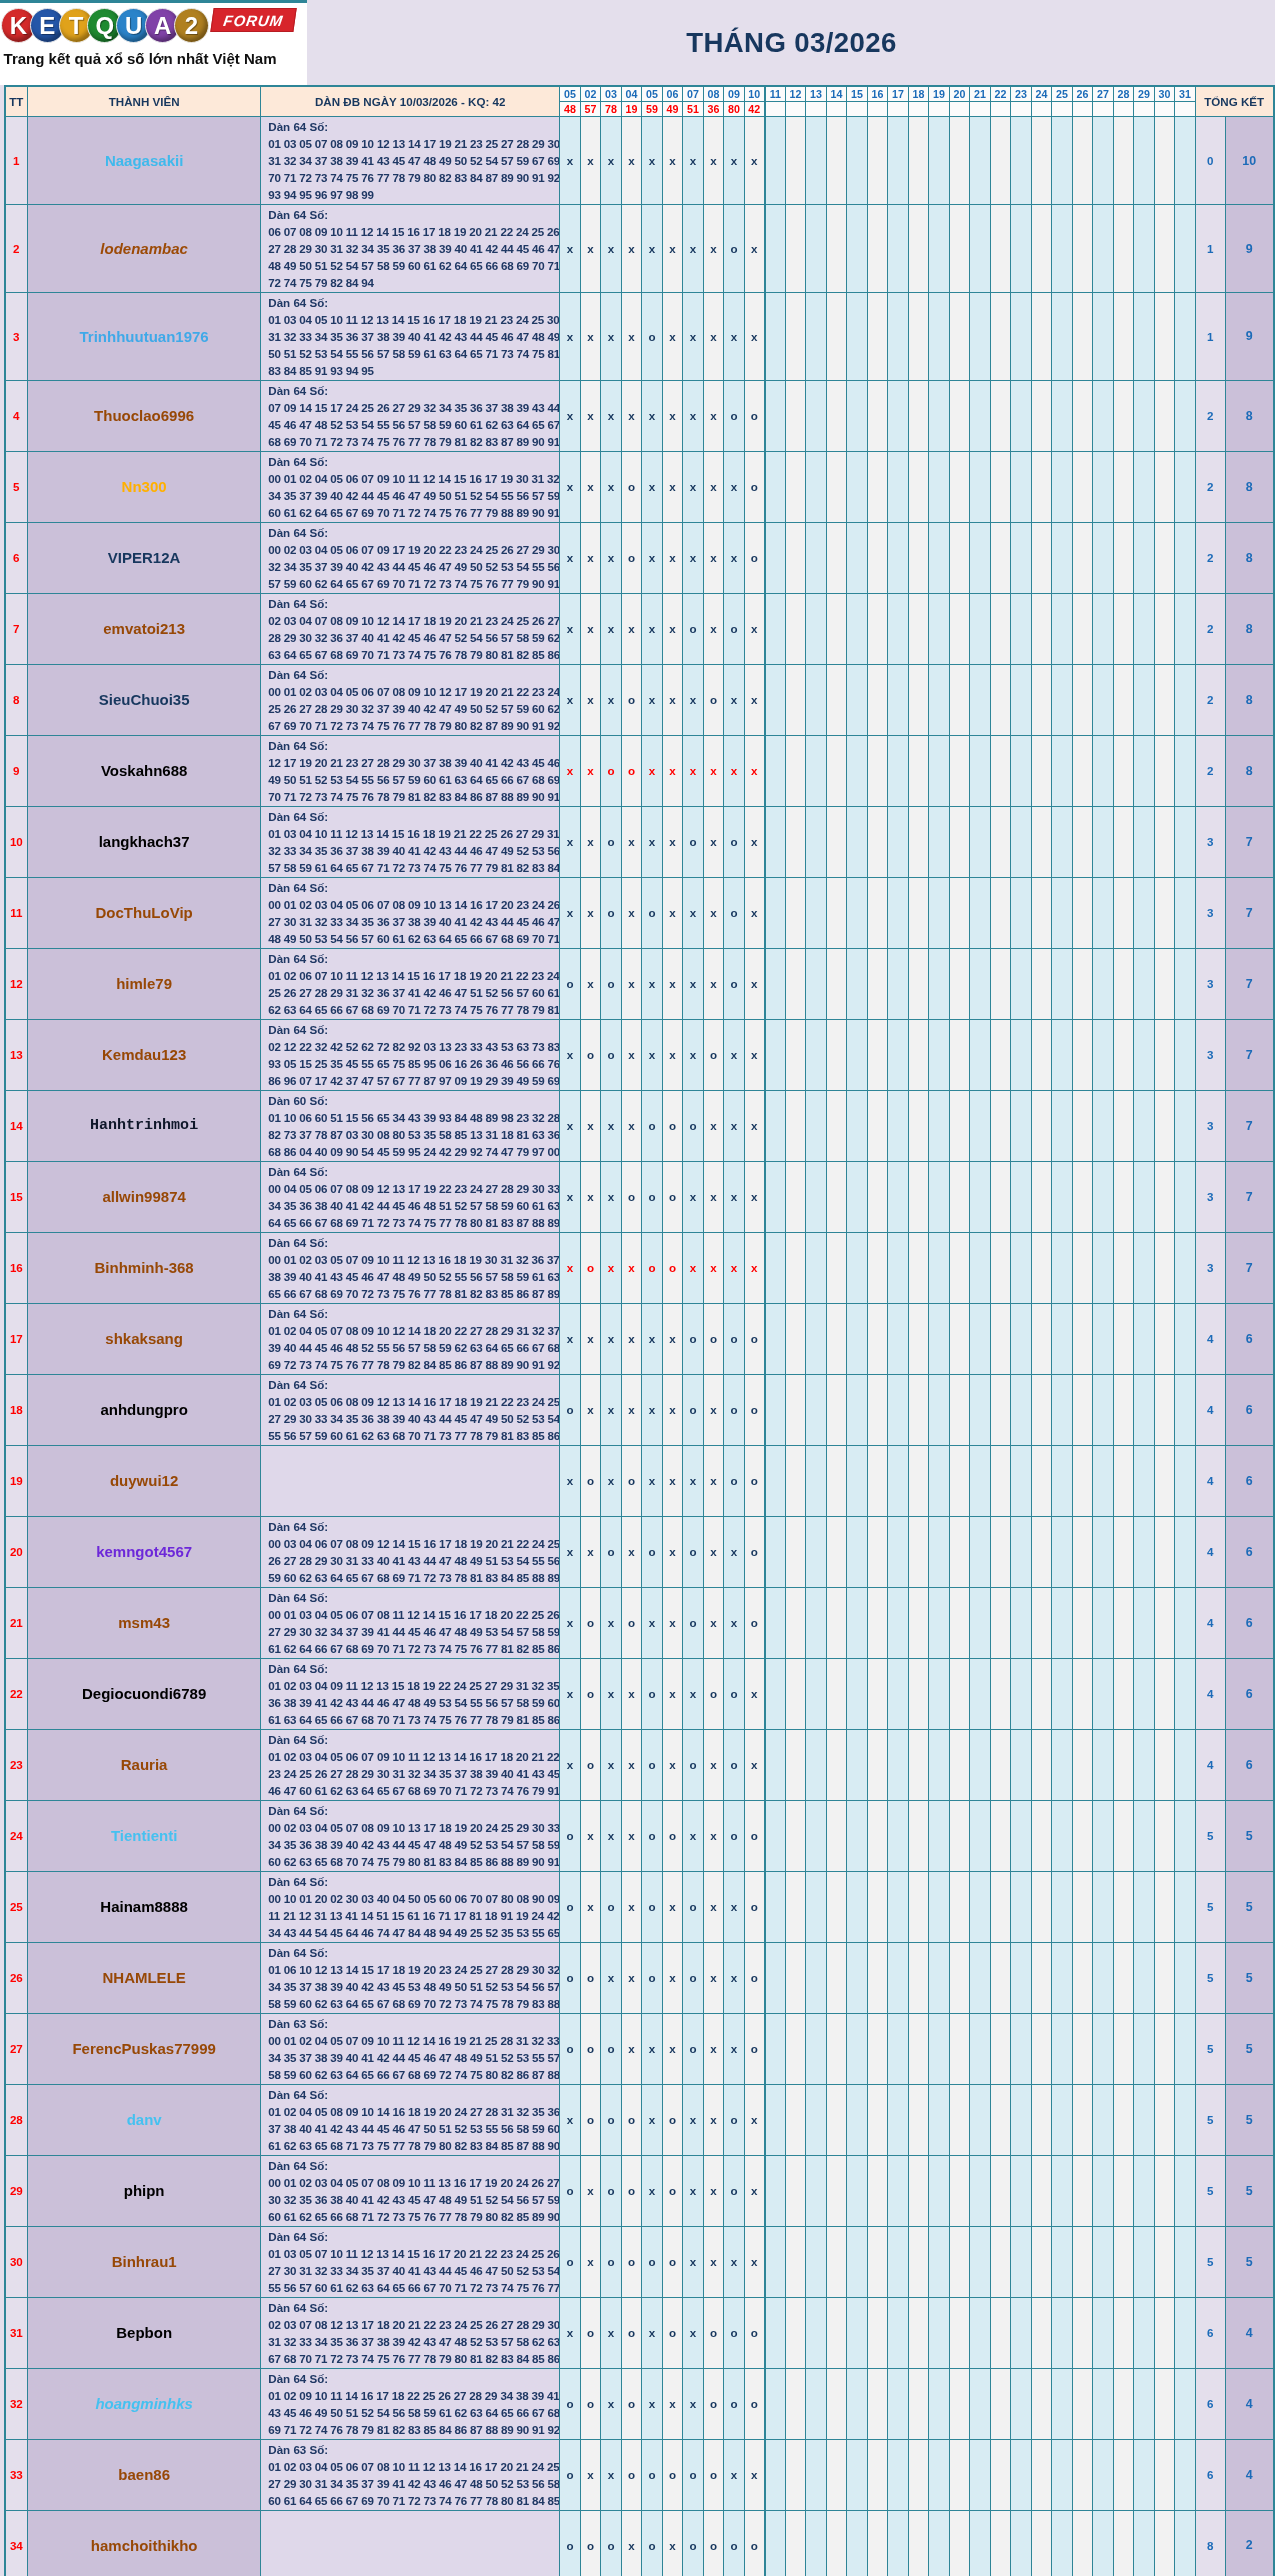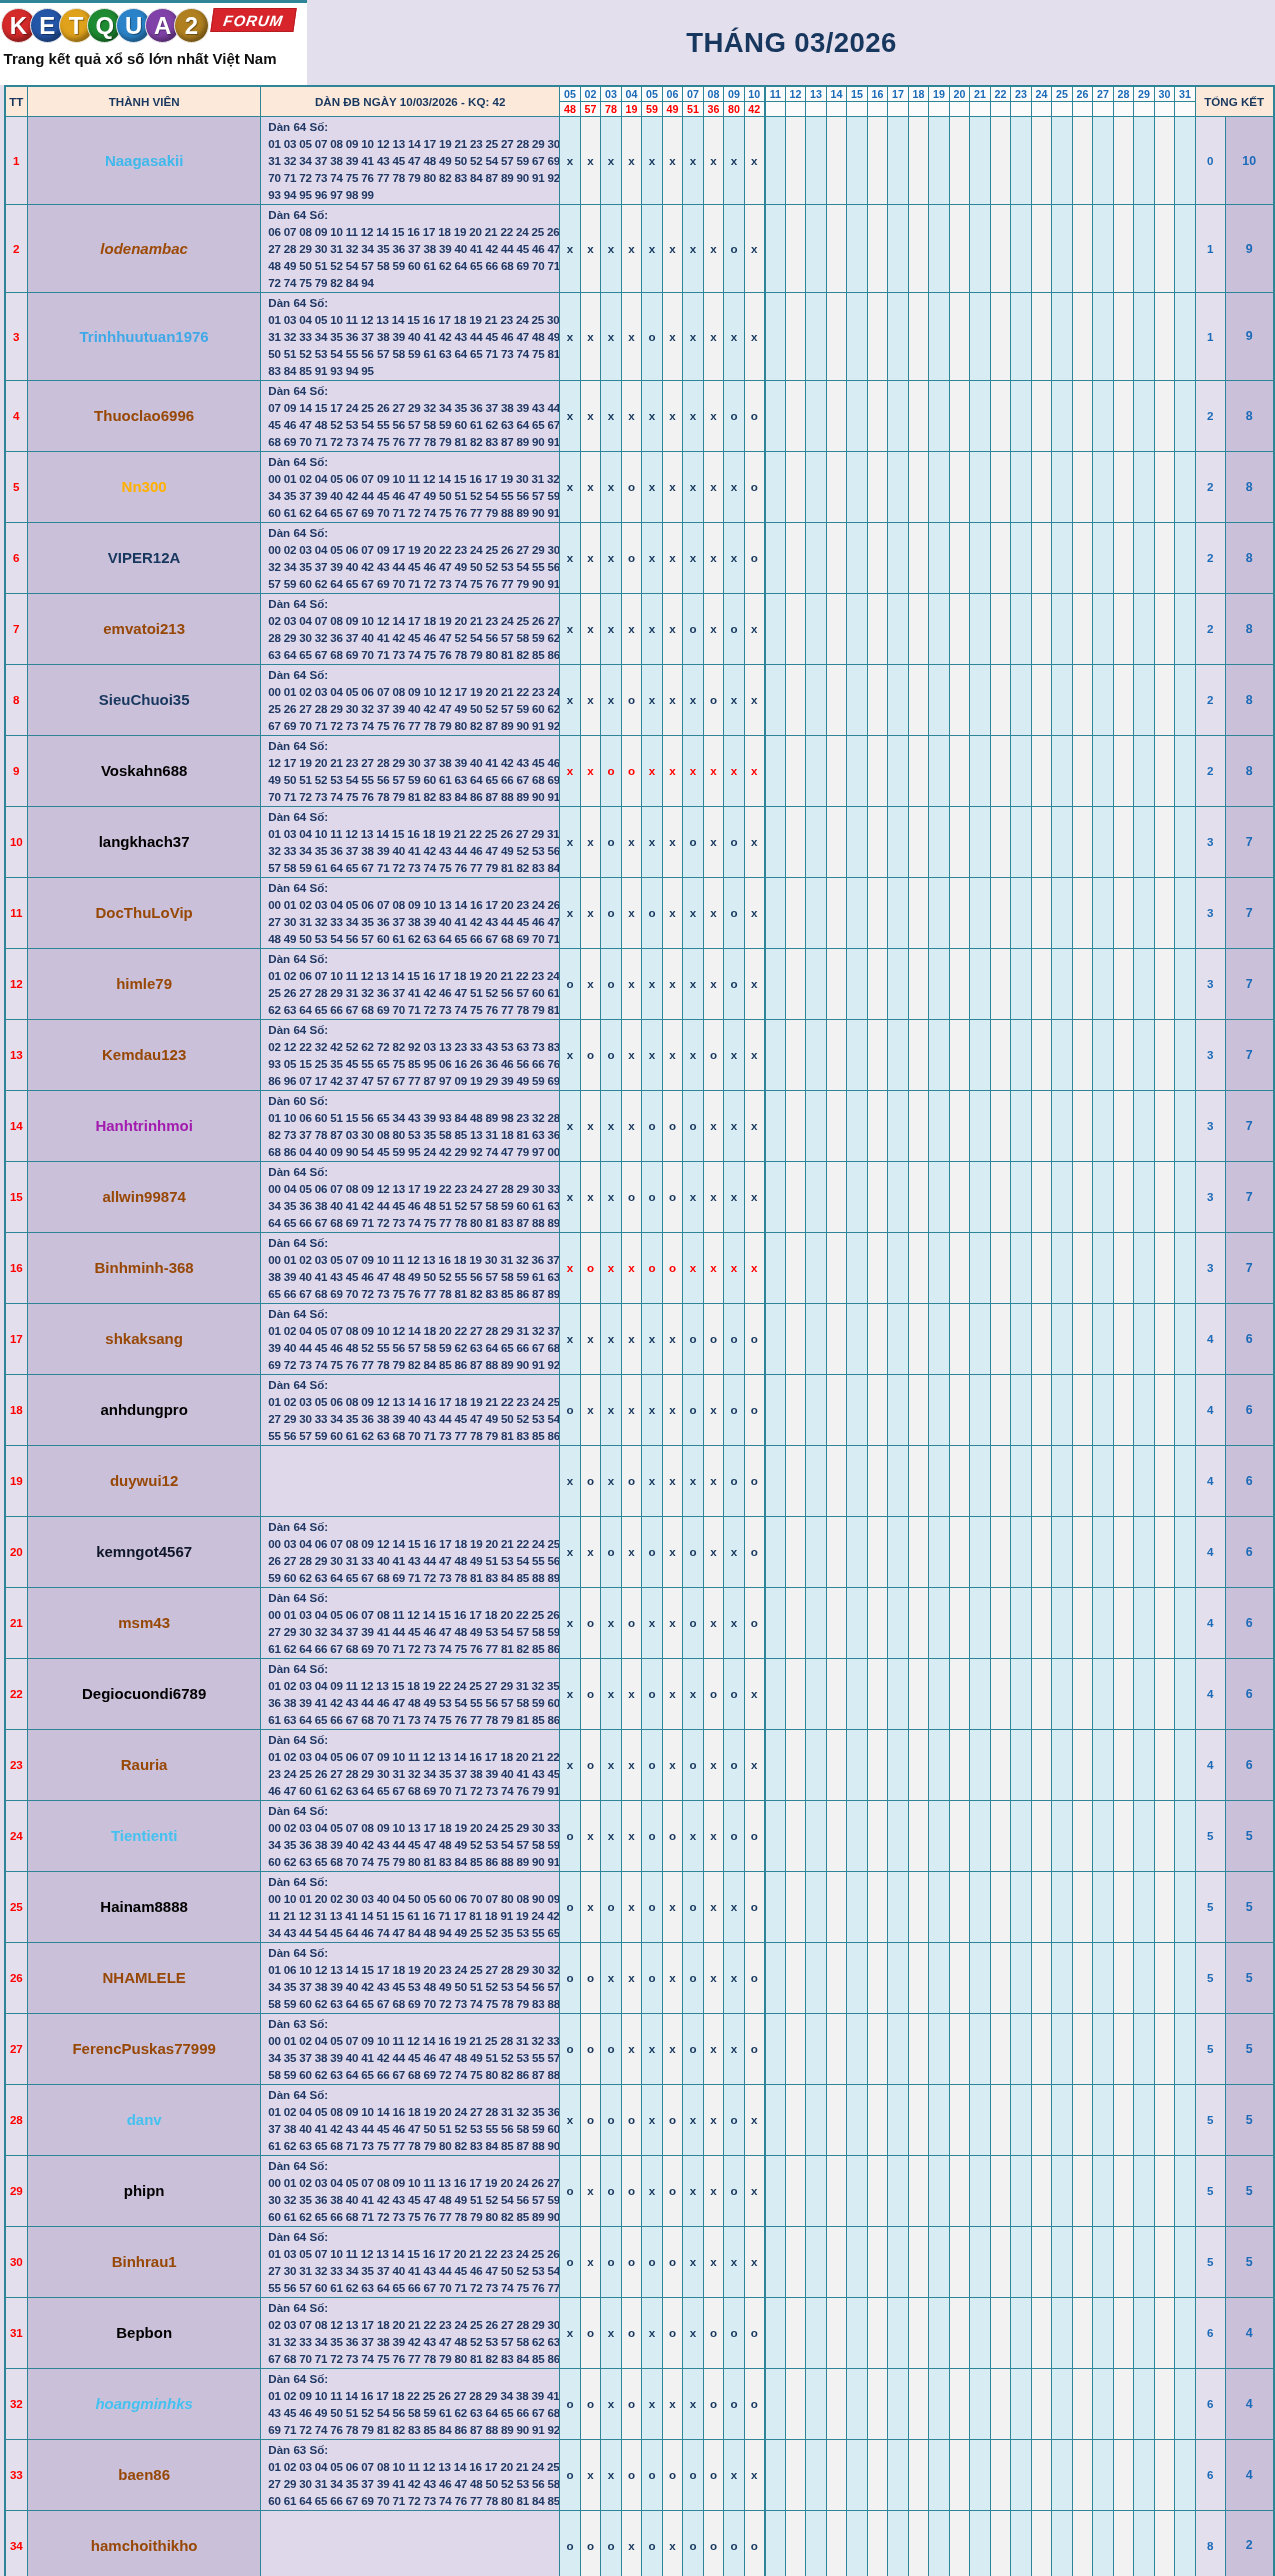--- a/index.html
+++ b/index.html
@@ -772,21 +772,21 @@
           <td class="day-c odd" style="color: rgb(23, 55, 94);"></td>
           <td class="day-c even" style="color: rgb(23, 55, 94);"></td>
           <td class="day-c odd" style="color: rgb(23, 55, 94);"></td>
           <td class="day-c even" style="color: rgb(23, 55, 94);"></td>
           <td class="day-c odd" style="color: rgb(23, 55, 94);"></td>
           <td class="tk1">3</td>
     <td class="tk2">7</td>
   </tr>
         <tr>
     <td class="tt">14</td>
-    <td class="member" style="color: #a21caf;">Hanhtrinhmoi</td>
+    <td class="member" style="color: #0f172a; font-family: Liberation Mono, monospace;">Hanhtrinhmoi</td>
     <td class="dan">
       <div class="dan-label">Dàn 60 Số:</div>
       <div class="dan-lines">
               <div>01 10 06 60 51 15 56 65 34 43 39 93 84 48 89 98 23 32 28</div>
               <div>82 73 37 78 87 03 30 08 80 53 35 58 85 13 31 18 81 63 36</div>
               <div>68 86 04 40 09 90 54 45 59 95 24 42 29 92 74 47 79 97 00</div>
             </div>
     </td>
     <td class="day-c odd" style="color: rgb(23, 55, 94);">x</td>
           <td class="day-c even" style="color: rgb(23, 55, 94);">x</td>
@@ -1038,21 +1038,21 @@
           <td class="day-c odd" style="color: rgb(23, 55, 94);"></td>
           <td class="day-c even" style="color: rgb(23, 55, 94);"></td>
           <td class="day-c odd" style="color: rgb(23, 55, 94);"></td>
           <td class="day-c even" style="color: rgb(23, 55, 94);"></td>
           <td class="day-c odd" style="color: rgb(23, 55, 94);"></td>
           <td class="tk1">4</td>
     <td class="tk2">6</td>
   </tr>
         <tr>
     <td class="tt">20</td>
-    <td class="member" style="color: #0f172a; margin-left: 32px;">kemngot4567</td>
+    <td class="member" style="color: #6d28d9; margin-left: 32px;">kemngot4567</td>
     <td class="dan">
       <div class="dan-label">Dàn 64 Số:</div>
       <div class="dan-lines">
               <div>00 03 04 06 07 08 09 12 14 15 16 17 18 19 20 21 22 24 25</div>
               <div>26 27 28 29 30 31 33 40 41 43 44 47 48 49 51 53 54 55 56</div>
               <div>59 60 62 63 64 65 67 68 69 71 72 73 78 81 83 84 85 88 89</div>
             </div>
     </td>
     <td class="day-c odd" style="color: rgb(23, 55, 94);">x</td>
           <td class="day-c even" style="color: rgb(23, 55, 94);">x</td>

